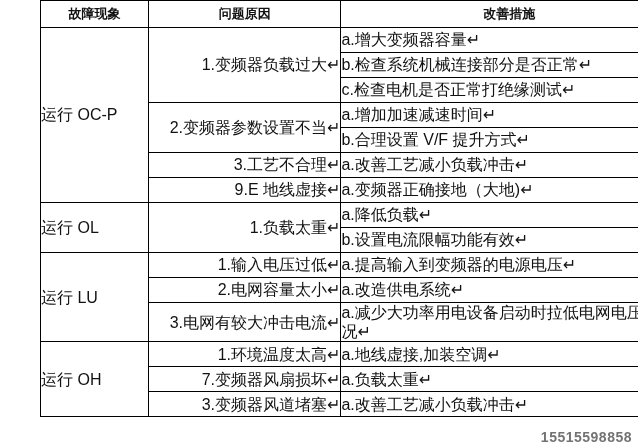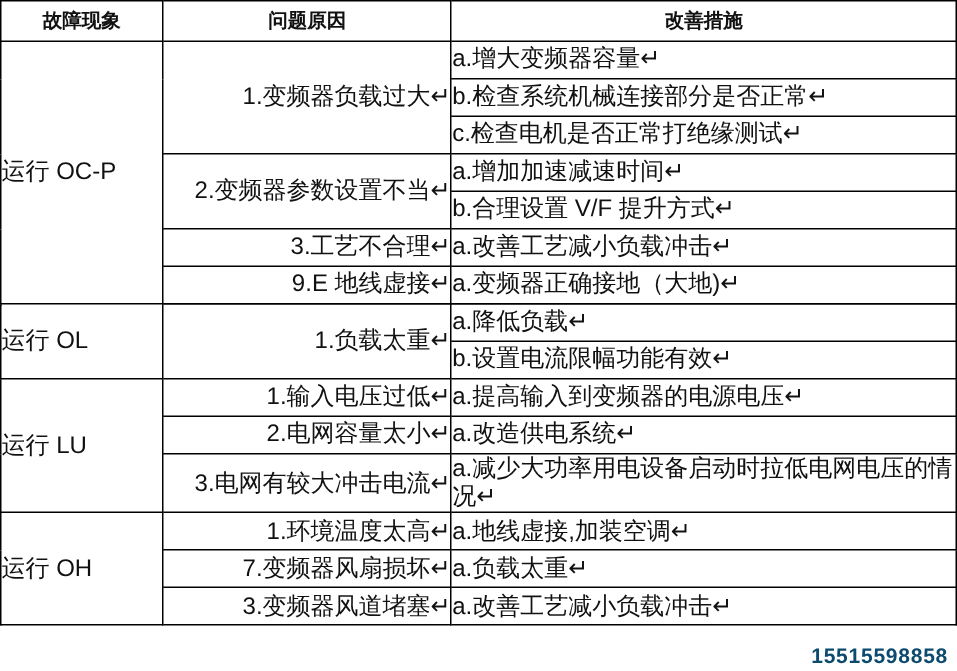--- a/index.html
+++ b/index.html
@@ -12,20 +12,21 @@
     height: 447px;
     font-family: "Liberation Sans", sans-serif;
     color: #111111;
     overflow: hidden;
   }
   .sheet {
     position: relative;
     width: 638px;
     height: 447px;
     box-sizing: border-box;
+    padding-left: 40px;
   }
   table.fault-table {
     border-collapse: collapse;
     width: 638px;
     table-layout: fixed;
   }
   table.fault-table th,
   table.fault-table td {
     border: 1px solid #000000;
     padding: 0;
@@ -68,21 +69,21 @@
     pointer-events: none;
   }
   .wm .wm1 {
     color: #e8453c;
     font-size: 15px;
     font-weight: bold;
     letter-spacing: 1px;
     display: block;
   }
   .wm .wm2 {
-    color: #0c4a6e;
+    color: #737373;
     font-size: 14px;
     font-weight: bold;
     letter-spacing: 0.5px;
     display: block;
   }
 </style>
 </head>
 <body>
 
 <div class="sheet">

